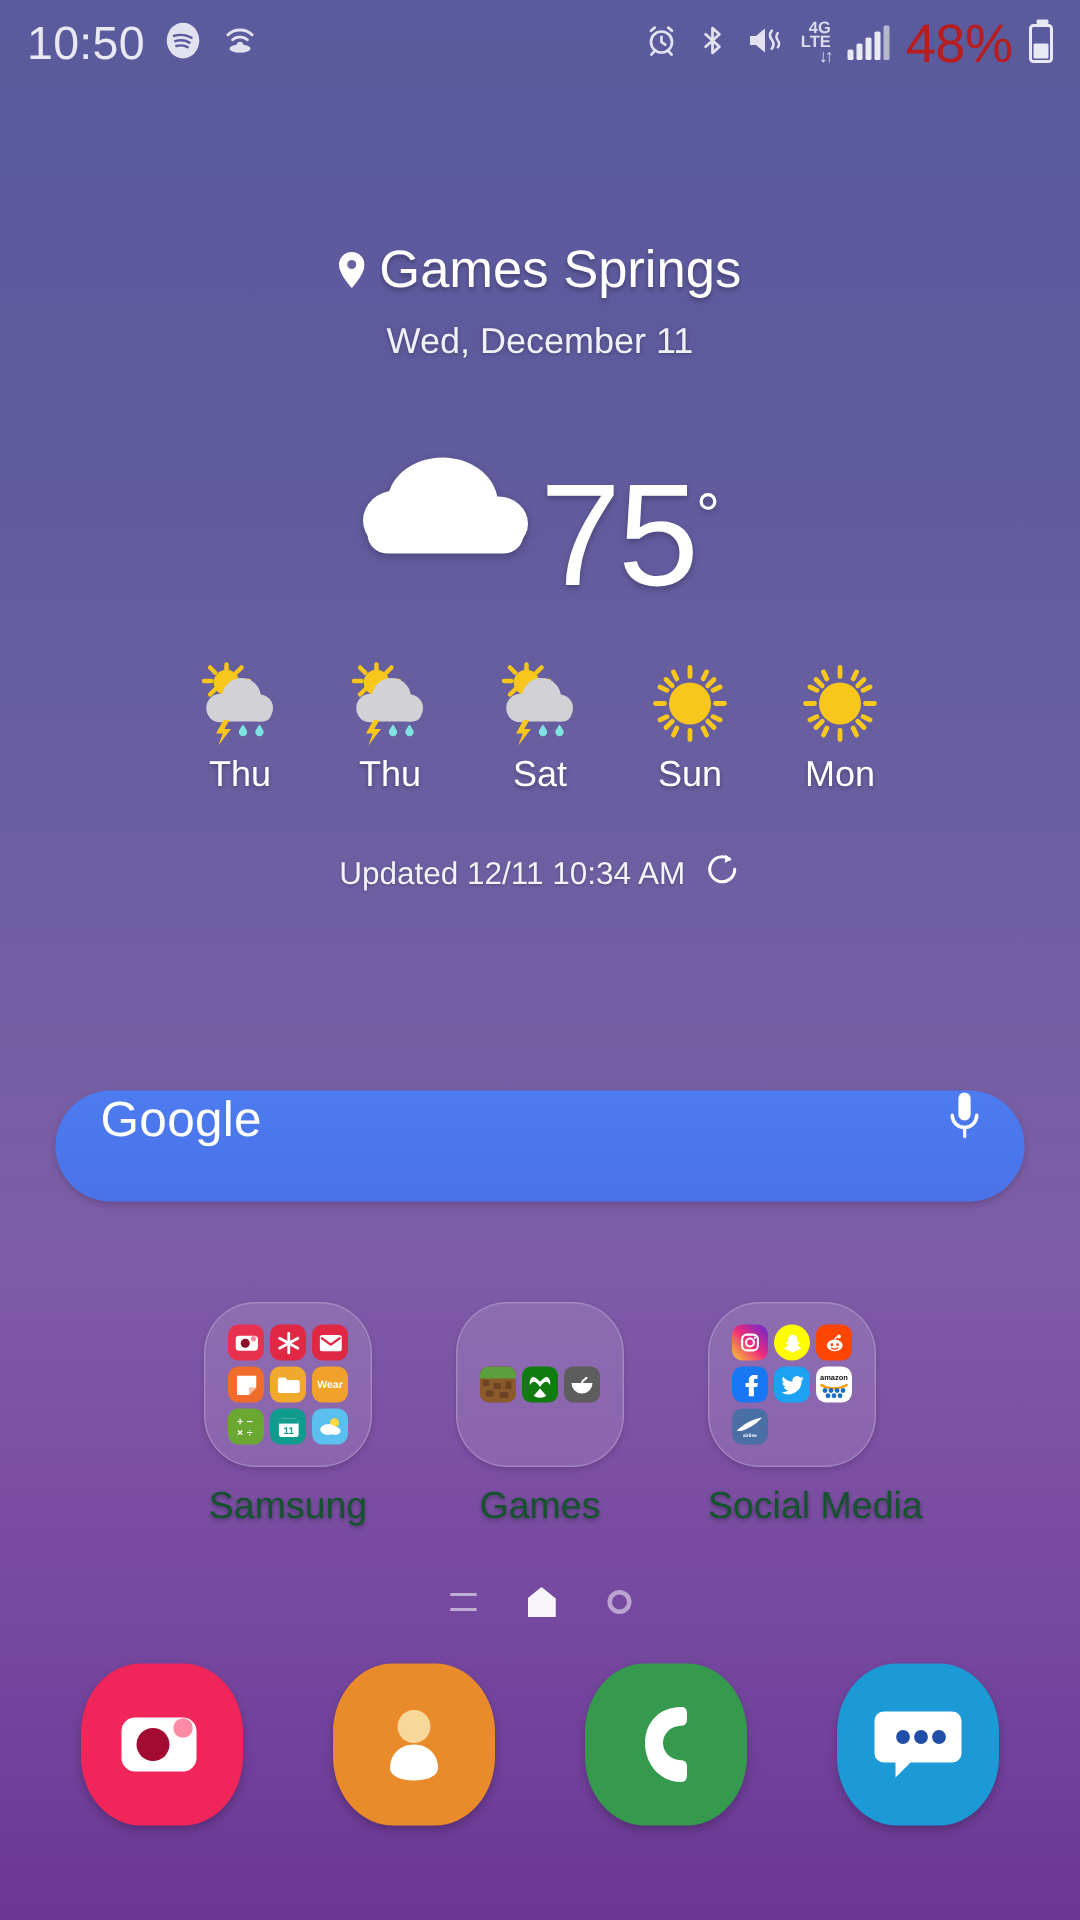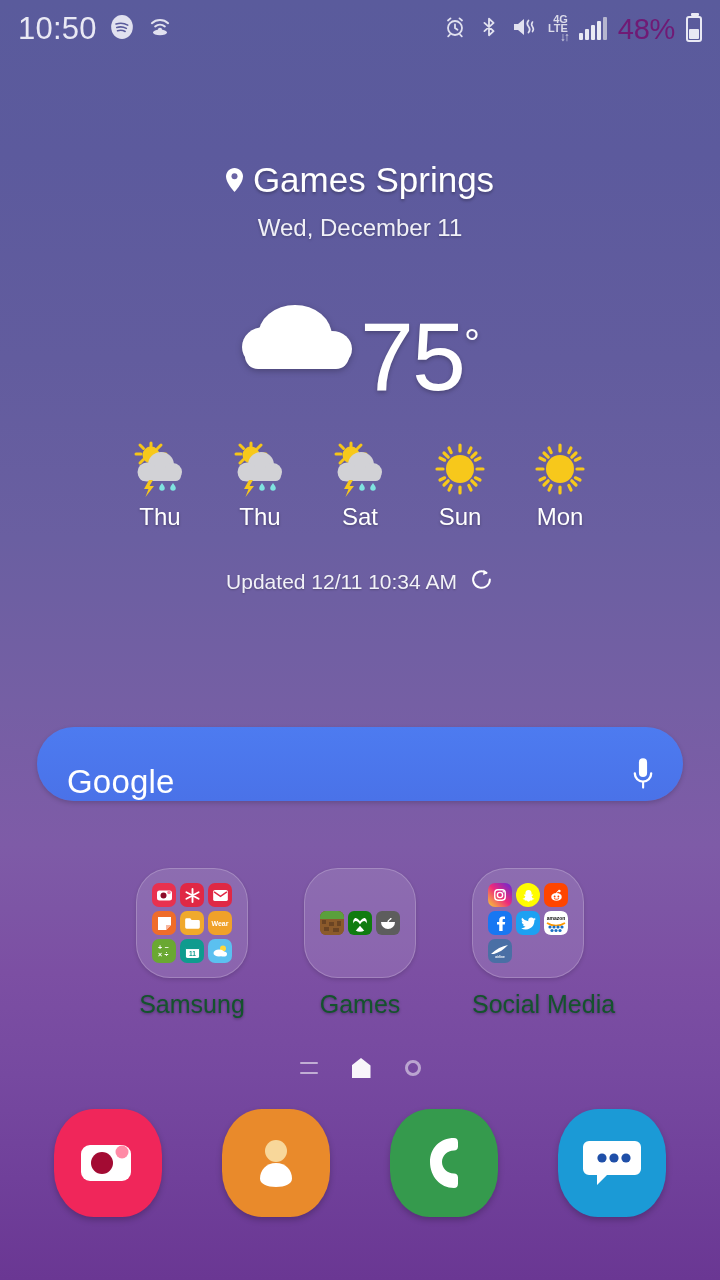--- a/index.html
+++ b/index.html
@@ -23,21 +23,21 @@
   }
 
   
   .statusbar{
     position:absolute; top:0; left:0; width:720px; height:58px;
     display:flex; align-items:center; padding:0 18px;
   }
   .sb-left{ display:flex; align-items:center; gap:12px; }
   .sb-clock{ font-size:31px; letter-spacing:.2px; color:#e9e9f4; font-weight:400; }
   .sb-right{ margin-left:auto; display:flex; align-items:center; gap:11px; }
-  .sb-pct{ font-size:29px; color:#701a75; letter-spacing:-.3px; }
+  .sb-pct{ font-size:36px; color:#b91c1c; letter-spacing:-.3px; }
   .ico{ display:inline-block; opacity:.95; }
   .lte{ display:flex; flex-direction:column; align-items:flex-end; line-height:.82; font-size:11px; font-weight:bold; color:#dcdcea;}
   .lte .ar{ font-size:12px; letter-spacing:-2px; }
   .bars{ display:flex; align-items:flex-end; gap:2px; height:22px; }
   .bars i{ display:block; width:4px; background:#e9e9f4; border-radius:1px; }
   .bars i:nth-child(1){height:7px}
   .bars i:nth-child(2){height:11px}
   .bars i:nth-child(3){height:15px}
   .bars i:nth-child(4){height:19px}
   .bars i:nth-child(5){height:23px;background:#b6b6cf}
@@ -66,21 +66,21 @@
   .fico{ height:62px; display:flex; align-items:center; justify-content:center; }
   .fname{ margin-top:2px; font-size:24px; text-shadow:0 1px 3px rgba(0,0,0,.3); }
 
   .updated{ margin-top:36px; display:flex; align-items:center; justify-content:center; gap:12px;
             font-size:21px; color:#f2f2f8; text-shadow:0 1px 2px rgba(0,0,0,.25); }
 
   
   .gbar{
     position:absolute; left:37px; top:727px; width:646px; height:74px;
     background:linear-gradient(180deg,#4d7bf0 0%,#4a72e8 100%);
-    border-radius:37px; display:flex; align-items:flex-end; padding:0 26px 0 30px;
+    border-radius:37px; display:flex; align-items:flex-start; padding:0 26px 0 30px;
     box-shadow:0 2px 5px rgba(0,0,0,.18);
   }
   .glabel{ font-size:33px; color:#fff; font-weight:400; letter-spacing:.2px; }
   .gmic{ margin-left:auto; }
 
   
   .folders{ position:absolute; top:868px; left:0; width:720px; display:flex; justify-content:center; gap:56px; }
   .folder{ width:112px; text-align:center; }
   .fbox{
     width:112px; height:110px; margin:0 auto;

